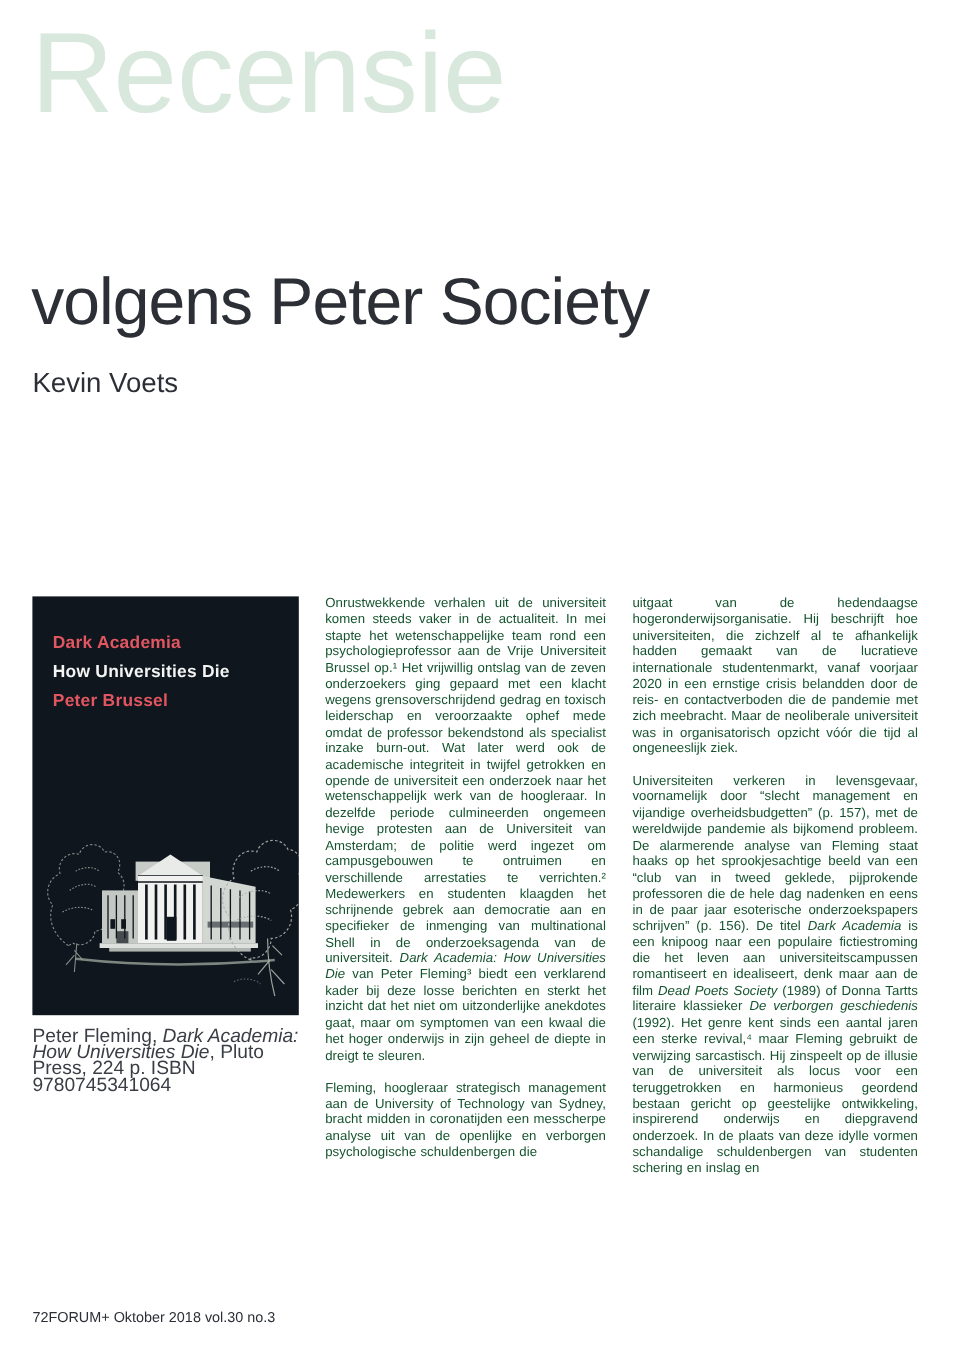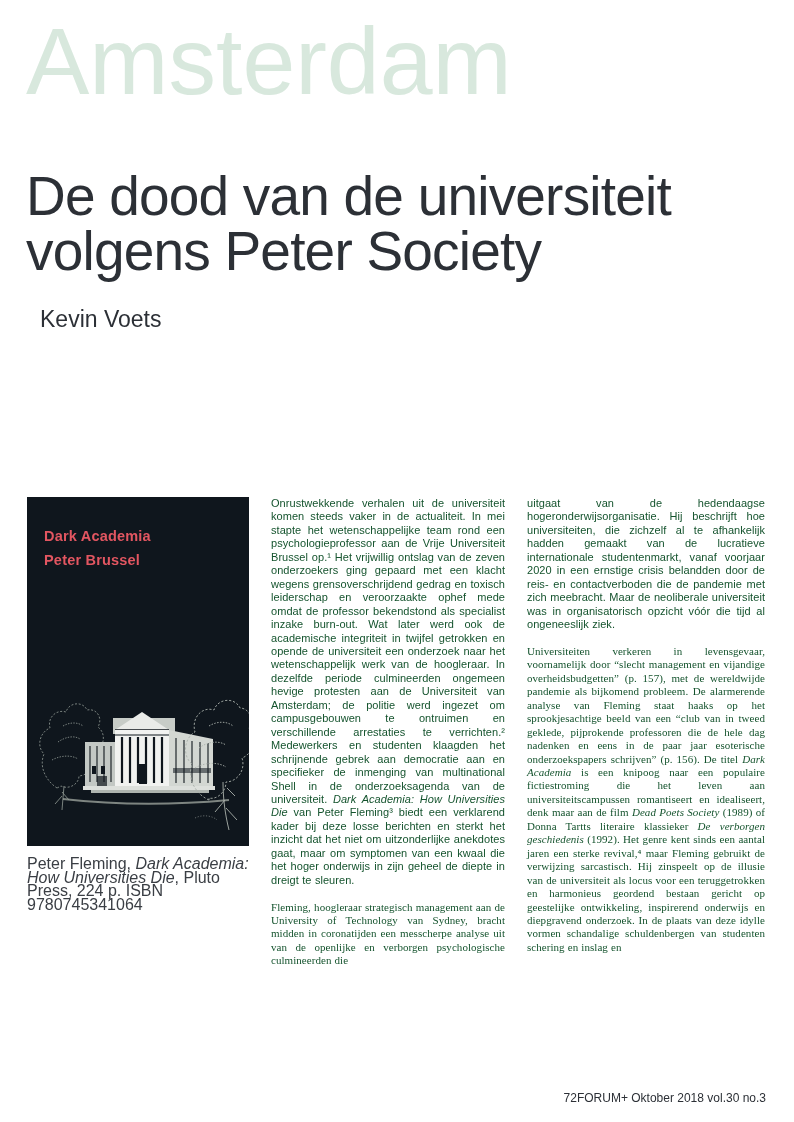--- a/index.html
+++ b/index.html
@@ -28,21 +28,21 @@
     width: 744px;
     font-size: 55px;
     line-height: 55px;
     font-weight: 400;
     letter-spacing: -0.8px;
     color: #2c3036;
   }
 
   .author {
     position: absolute;
-    top: 305px; left: 40px;
+    top: 305px; left: 27px;
     font-size: 23px;
     line-height: 28px;
     font-weight: 400;
     color: #2c3036;
   }
 
   .content {
     position: absolute;
     top: 497px; left: 27px;
     display: flex;
@@ -79,49 +79,50 @@
     font-size: 11px;
     line-height: 13.45px;
     text-align: justify;
     color: #14532d;
     letter-spacing: 0.05px;
     hyphens: auto;
     -webkit-hyphens: auto;
     word-spacing: 0.3px;
   }
   .textcol.last { width: 238px; }
-  .textcol p + p { margin-top: 13.4px; font-family: Liberation Serif, serif; }
+  .textcol p + p { margin-top: 13.4px; }
   .textcol em, .caption em { font-style: italic; }
 
   .footer {
     position: absolute;
     left: 27px; right: 28px;
     bottom: 17px;
     display: flex;
-    justify-content: flex-end;
+    justify-content: flex-start;
     align-items: baseline;
     font-size: 12px;
     color: #2c3036;
   }
 </style>
 </head>
 <body>
 
-<div class="kicker">Amsterdam</div>
+<div class="kicker">Recensie</div>
 
-<h1 class="headline"><span>De dood van de universiteit</span><br><span>volgens Peter Society</span></h1>
+<h1 class="headline"><br><span>volgens Peter Society</span></h1>
 
 <div class="author">Kevin Voets</div>
 
 <div class="content">
 
   <div class="col-cover">
     <div class="cover">
       <div class="cover-text">
         <div class="cover-title-line">Dark Academia</div>
+        <div class="cover-subtitle-line">How Universities Die</div>
         <div class="cover-author-line">Peter Brussel</div>
       </div>
       <svg class="cover-illustration" viewBox="0 0 222 178" xmlns="http://www.w3.org/2000/svg" aria-hidden="true">
 
         <g fill="none" stroke="#9ba49d" stroke-width="0.9" opacity="0.85">
           <path d="M30,120 C18,112 12,98 17,86 C9,78 13,64 23,60 C20,49 30,41 39,44 C42,34 56,33 60,42 C70,40 76,50 71,59 C80,66 77,80 67,84 C71,95 63,107 52,108 C52,116 42,122 34,118 Z" stroke-dasharray="2 1.7"></path>
           <path d="M31,74 C38,69 47,67 53,71 M25,92 C34,87 45,87 51,91 M36,58 C43,54 51,54 56,58" stroke-dasharray="1.4 1.3"></path>
           <path d="M37,118 L35,142 M35,128 L28,136 M35,124 L42,132"></path>
         </g>
 
@@ -173,21 +174,21 @@
           <path d="M196,114 C196,130 198,146 202,162 M198,132 L188,144 M199,140 L210,152 M200,120 L208,128" stroke-dasharray="none"></path>
           <path d="M168,150 C176,146 186,148 190,152" stroke-dasharray="1.2 1.6" opacity="0.6"></path>
         </g>
       </svg>
     </div>
     <div class="caption"><span>Peter Fleming, </span><em>Dark Academia: How Universities Die</em><span>, Pluto Press, 224 p. ISBN 9780745341064</span></div>
   </div>
 
   <div class="textcol" lang="nl">
     <p><span>Onrustwekkende verhalen uit de universiteit komen steeds vaker in de actualiteit. In mei stapte het wetenschappelijke team rond een psychologieprofessor aan de Vrije Universiteit Brussel op.¹ Het vrijwillig ontslag van de zeven onderzoekers ging gepaard met een klacht wegens grensoverschrijdend gedrag en toxisch leiderschap en veroorzaakte ophef mede omdat de professor bekendstond als specialist inzake burn-out. Wat later werd ook de academische integriteit in twijfel getrokken en opende de universiteit een onderzoek naar het wetenschappelijk werk van de hoogleraar. In dezelfde periode culmineerden ongemeen hevige protesten aan de Universiteit van Amsterdam; de politie werd ingezet om campusgebouwen te ontruimen en verschillende arrestaties te verrichten.² Medewerkers en studenten klaagden het schrijnende gebrek aan democratie aan en specifieker de inmenging van multinational Shell in de onderzoeksagenda van de universiteit. </span><em>Dark Academia: How Universities Die</em><span> van Peter Fleming³ biedt een verklarend kader bij deze losse berichten en sterkt het inzicht dat het niet om uitzonderlijke anekdotes gaat, maar om symptomen van een kwaal die het hoger onderwijs in zijn geheel de diepte in dreigt te sleuren.</span></p>
-    <p><span>Fleming, hoogleraar strategisch management aan de University of Technology van Sydney, bracht midden in coronatijden een messcherpe analyse uit van de openlijke en verborgen psychologische culmineerden die</span></p>
+    <p><span>Fleming, hoogleraar strategisch management aan de University of Technology van Sydney, bracht midden in coronatijden een messcherpe analyse uit van de openlijke en verborgen psychologische schuldenbergen die</span></p>
   </div>
 
   <div class="textcol last" lang="nl">
     <p><span>uitgaat van de hedendaagse hogeronderwijsorganisatie. Hij beschrijft hoe universiteiten, die zichzelf al te afhankelijk hadden gemaakt van de lucratieve internationale studentenmarkt, vanaf voorjaar 2020 in een ernstige crisis belandden door de reis- en contactverboden die de pandemie met zich meebracht. Maar de neoliberale universiteit was in organisatorisch opzicht vóór die tijd al ongeneeslijk ziek.</span></p>
     <p><span>Universiteiten verkeren in levensgevaar, voornamelijk door “slecht management en vijandige overheidsbudgetten” (p. 157), met de wereldwijde pandemie als bijkomend probleem. De alarmerende analyse van Fleming staat haaks op het sprookjesachtige beeld van een “club van in tweed geklede, pijprokende professoren die de hele dag nadenken en eens in de paar jaar esoterische onderzoekspapers schrijven” (p. 156). De titel </span><em>Dark Academia</em><span> is een knipoog naar een populaire fictiestroming die het leven aan universiteitscampussen romantiseert en idealiseert, denk maar aan de film </span><em>Dead Poets Society</em><span> (1989) of Donna Tartts literaire klassieker </span><em>De verborgen geschiedenis</em><span> (1992). Het genre kent sinds een aantal jaren een sterke revival,⁴ maar Fleming gebruikt de verwijzing sarcastisch. Hij zinspeelt op de illusie van de universiteit als locus voor een teruggetrokken en harmonieus geordend bestaan gericht op geestelijke ontwikkeling, inspirerend onderwijs en diepgravend onderzoek. In de plaats van deze idylle vormen schandalige schuldenbergen van studenten schering en inslag en</span></p>
   </div>
 
 </div>
 
 <div class="footer">

